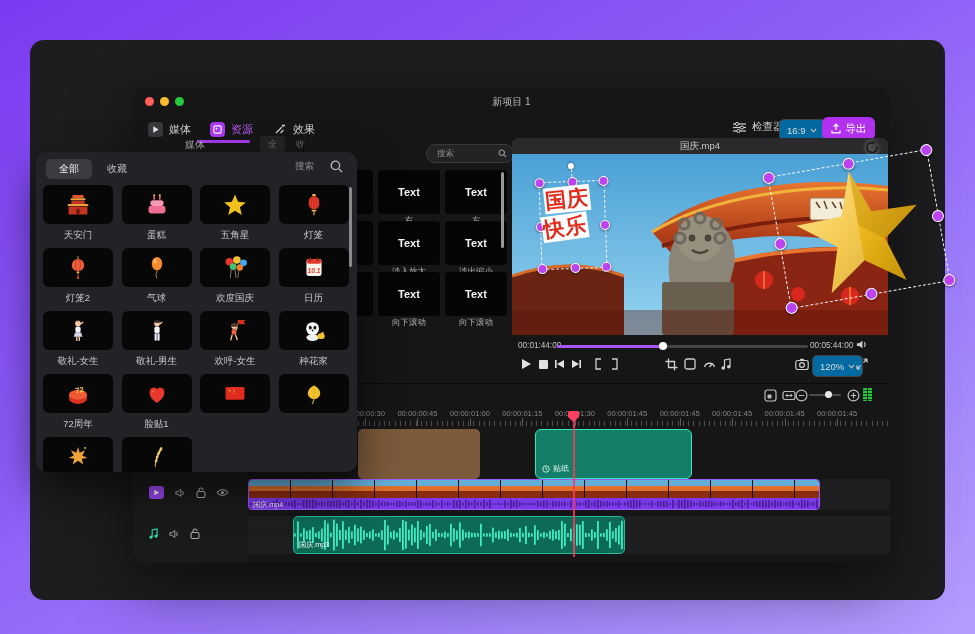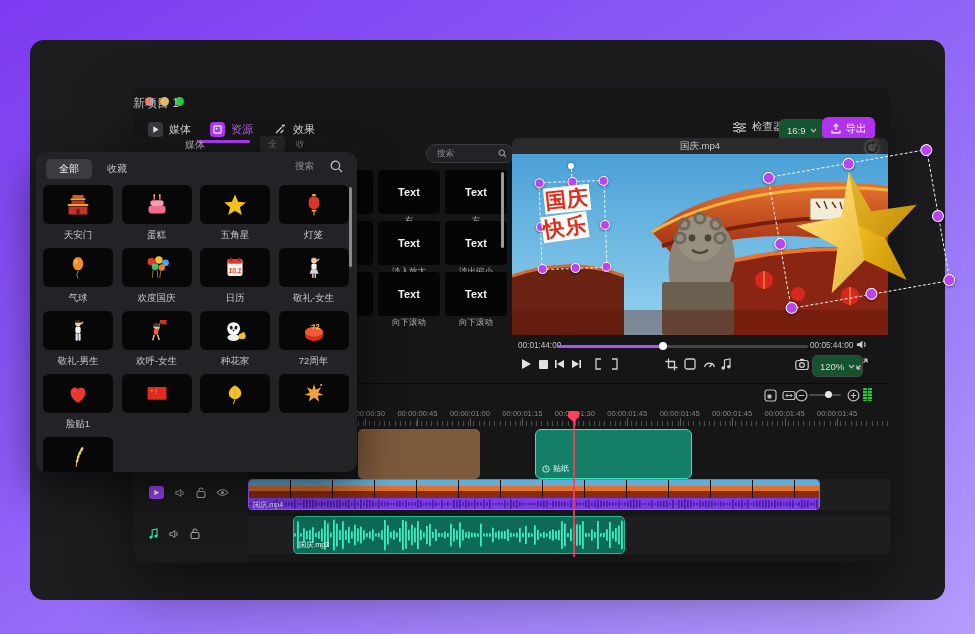--- a/index.html
+++ b/index.html
@@ -7,30 +7,30 @@
          background:linear-gradient(150deg,#7c3af0 0%,#8b5cf6 40%,#a182fa 75%,#b49cfc 100%);
          font-family:"Liberation Sans","DejaVu Sans",sans-serif;-webkit-font-smoothing:antialiased;}
   .frame{position:absolute;left:30px;top:40px;width:915px;height:560px;background:#1d1d20;border-radius:14px;}
 
   
   .app{position:absolute;left:133px;top:88px;width:757px;height:474px;background:#161617;
        border-radius:10px;box-shadow:0 24px 60px rgba(0,0,0,.5);z-index:10;overflow:visible;}
   .titlebar{position:absolute;left:0;top:0;width:100%;height:26px;}
   .dot{position:absolute;top:9px;width:9px;height:9px;border-radius:50%;}
   .dot.r{left:12px;background:#ff5f57}.dot.y{left:27px;background:#febc2e}.dot.g{left:42px;background:#28c840}
-  .win-title{position:absolute;left:0;right:0;top:7px;font-size:12px;color:#b9b9bd;}
+  .win-title{position:absolute;left:0;right:0;top:7px;text-align:center;font-size:10px;color:#b9b9bd;}
 
   .tabbar{position:absolute;left:0;top:26px;width:100%;height:30px;}
   .tab{position:absolute;top:4px;height:22px;display:flex;align-items:center;gap:6px;font-size:11px;color:#cfcfd2;cursor:default;}
   .tab .ticon{width:15px;height:15px;border-radius:4px;display:flex;align-items:center;justify-content:center;background:#3a3a3e;}
   .tab.active{color:#bb5cf5;}
   .tab.active .ticon{background:#a93af0;}
   .tab-underline{position:absolute;left:64px;top:26px;width:53px;height:2.5px;background:#a93af0;border-radius:2px;}
   .insp{position:absolute;left:600px;top:6px;display:flex;align-items:center;gap:6px;font-size:10.5px;color:#cfcfd2;}
-  .aspect-pill,.zoom-pill{display:flex;align-items:center;gap:4px;background:#14532d;border:1px solid #434347;
+  .aspect-pill,.zoom-pill{display:flex;align-items:center;gap:4px;background:#0369a1;border:1px solid #434347;
       border-radius:5px;color:#ddd;font-size:9.5px;padding:0 7px;height:20px;}
   .aspect-pill{position:absolute;left:646px;top:5px;}
   .export-btn{position:absolute;left:689px;top:3px;width:53px;height:23px;background:#b231ef;border-radius:6px;
       display:flex;align-items:center;justify-content:center;gap:5px;color:#fff;font-size:10.5px;}
 
   
   .panel-media{position:absolute;left:0;top:56px;width:170px;height:239px;}
   .pm-title{position:absolute;left:52px;top:-6px;font-size:10px;color:#a9a9ad;}
   .pm-pills{position:absolute;left:127px;top:-8px;display:flex;gap:3px;opacity:.65;}
   .pm-pill{height:16px;line-height:16px;padding:0 8px;font-size:9px;color:#9a9a9e;background:#2c2c2f;border-radius:4px;}
@@ -943,20 +943,33 @@
               <path d="M15 5 v12 M18 4.7 v13 M21 5 v12" stroke="#c12a1c" stroke-width=".8" fill="none"></path>
               <rect x="15.5" y="18.5" width="5" height="2" rx="1" fill="#f2b33d"></rect>
               <line x1="18" y1="20.5" x2="18" y2="24.5" stroke="#f2b33d" stroke-width="1.2"></line>
             </svg>
           </div>
           <div class="st-label">灯笼</div>
         </div>
         <div class="st-cell">
           <div class="st-thumb">
             <svg viewBox="0 0 36 26" width="34" height="25">
+              <line x1="18" y1="1" x2="18" y2="4" stroke="#e8a13d"></line>
+              <circle cx="18" cy="10.5" r="6.5" fill="#ef5f3c"></circle>
+              <ellipse cx="18" cy="10.5" rx="2.6" ry="6.5" fill="none" stroke="#c93a20"></ellipse>
+              <rect x="16.5" y="17.3" width="3" height="2" rx="1" fill="#f2b33d"></rect>
+              <line x1="18" y1="19.3" x2="18" y2="23.5" stroke="#e8372c"></line>
+              <circle cx="18" cy="24" r="1.2" fill="#e8552f"></circle>
+            </svg>
+          </div>
+          <div class="st-label">灯笼2</div>
+        </div>
+        <div class="st-cell">
+          <div class="st-thumb">
+            <svg viewBox="0 0 36 26" width="34" height="25">
               <ellipse cx="18" cy="9" rx="5.6" ry="7" fill="#f08c2e"></ellipse>
               <ellipse cx="16" cy="6.5" rx="1.8" ry="2.6" fill="#f9b26a"></ellipse>
               <path d="M18 16 l-1 1.6 h2 Z" fill="#d97b20"></path>
               <path d="M18 17.6 Q15.5 21 18 24.5" stroke="#caa98a" fill="none" stroke-width=".8"></path>
             </svg>
           </div>
           <div class="st-label">气球</div>
         </div>
         <div class="st-cell">
           <div class="st-thumb">

